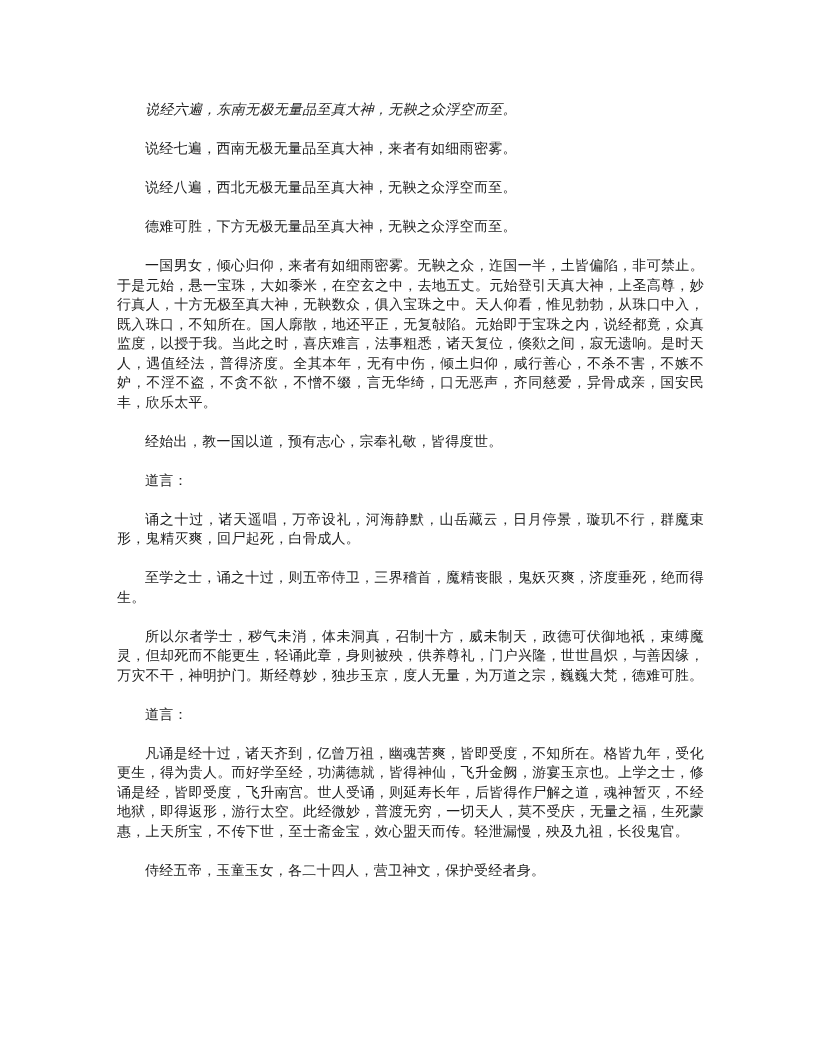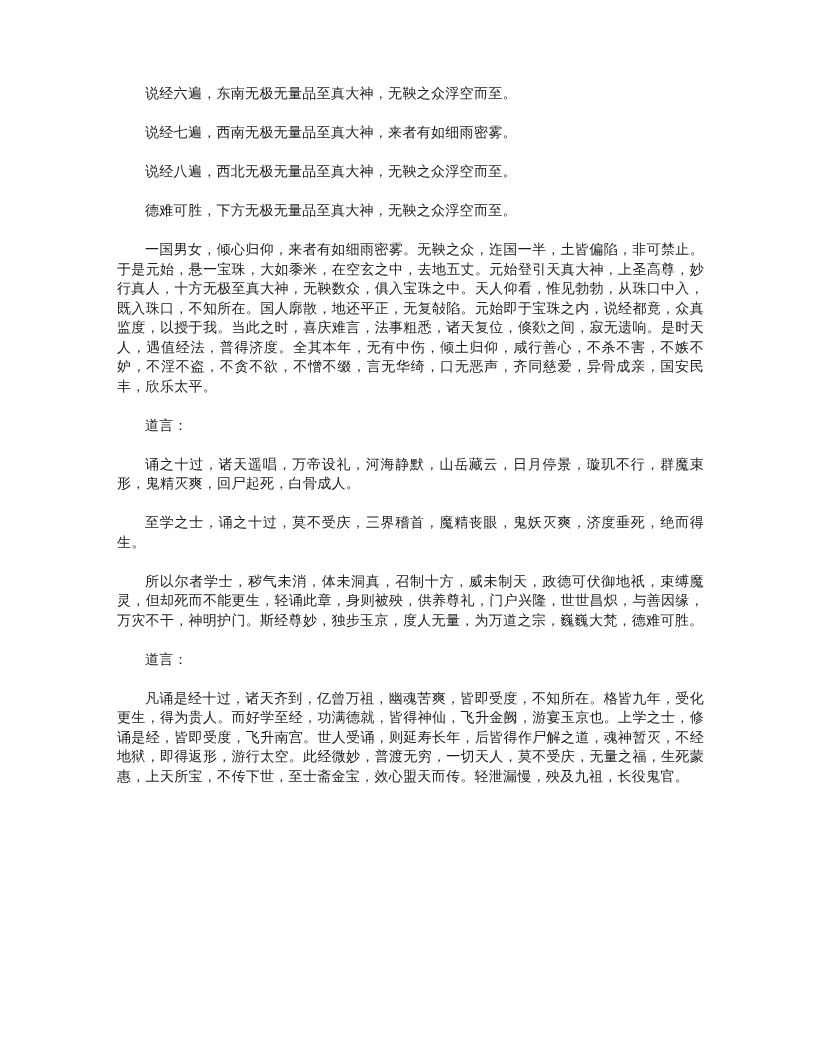--- a/index.html
+++ b/index.html
@@ -26,33 +26,36 @@
   }
   .doc-body p.para {
     margin: 19.5px 0 0 0;
     padding: 0;
     text-indent: 2em;
     text-align: justify;
     text-justify: inter-ideograph;
     word-break: break-all;
   }
   .doc-body p.para:first-child {
-    margin-top: 0;
+    margin-top: 16px;
+    font-style: italic;
   }
 </style>
 </head>
 <body>
 
 <div class="page">
   <div class="doc-body">
     <p class="para">说经六遍，东南无极无量品至真大神，无鞅之众浮空而至。</p>
     <p class="para">说经七遍，西南无极无量品至真大神，来者有如细雨密雾。</p>
     <p class="para">说经八遍，西北无极无量品至真大神，无鞅之众浮空而至。</p>
     <p class="para">德难可胜，下方无极无量品至真大神，无鞅之众浮空而至。</p>
     <p class="para">一国男女，倾心归仰，来者有如细雨密雾。无鞅之众，迮国一半，土皆偏陷，非可禁止。于是元始，悬一宝珠，大如黍米，在空玄之中，去地五丈。元始登引天真大神，上圣高尊，妙行真人，十方无极至真大神，无鞅数众，俱入宝珠之中。天人仰看，惟见勃勃，从珠口中入，既入珠口，不知所在。国人廓散，地还平正，无复敧陷。元始即于宝珠之内，说经都竟，众真监度，以授于我。当此之时，喜庆难言，法事粗悉，诸天复位，倏欻之间，寂无遗响。是时天人，遇值经法，普得济度。全其本年，无有中伤，倾土归仰，咸行善心，不杀不害，不嫉不妒，不淫不盗，不贪不欲，不憎不缀，言无华绮，口无恶声，齐同慈爱，异骨成亲，国安民丰，欣乐太平。</p>
+    <p class="para">经始出，教一国以道，预有志心，宗奉礼敬，皆得度世。</p>
     <p class="para">道言：</p>
     <p class="para">诵之十过，诸天遥唱，万帝设礼，河海静默，山岳藏云，日月停景，璇玑不行，群魔束形，鬼精灭爽，回尸起死，白骨成人。</p>
-    <p class="para">至学之士，诵之十过，莫不受庆，三界稽首，魔精丧眼，鬼妖灭爽，济度垂死，绝而得生。</p>
+    <p class="para">至学之士，诵之十过，则五帝侍卫，三界稽首，魔精丧眼，鬼妖灭爽，济度垂死，绝而得生。</p>
     <p class="para">所以尔者学士，秽气未消，体未洞真，召制十方，威未制天，政德可伏御地祇，束缚魔灵，但却死而不能更生，轻诵此章，身则被殃，供养尊礼，门户兴隆，世世昌炽，与善因缘，万灾不干，神明护门。斯经尊妙，独步玉京，度人无量，为万道之宗，巍巍大梵，德难可胜。</p>
     <p class="para">道言：</p>
     <p class="para">凡诵是经十过，诸天齐到，亿曾万祖，幽魂苦爽，皆即受度，不知所在。格皆九年，受化更生，得为贵人。而好学至经，功满德就，皆得神仙，飞升金阙，游宴玉京也。上学之士，修诵是经，皆即受度，飞升南宫。世人受诵，则延寿长年，后皆得作尸解之道，魂神暂灭，不经地狱，即得返形，游行太空。此经微妙，普渡无穷，一切天人，莫不受庆，无量之福，生死蒙惠，上天所宝，不传下世，至士斋金宝，效心盟天而传。轻泄漏慢，殃及九祖，长役鬼官。</p>
+    <p class="para">侍经五帝，玉童玉女，各二十四人，营卫神文，保护受经者身。</p>
   </div>
 </div>
 
 </body></html>

